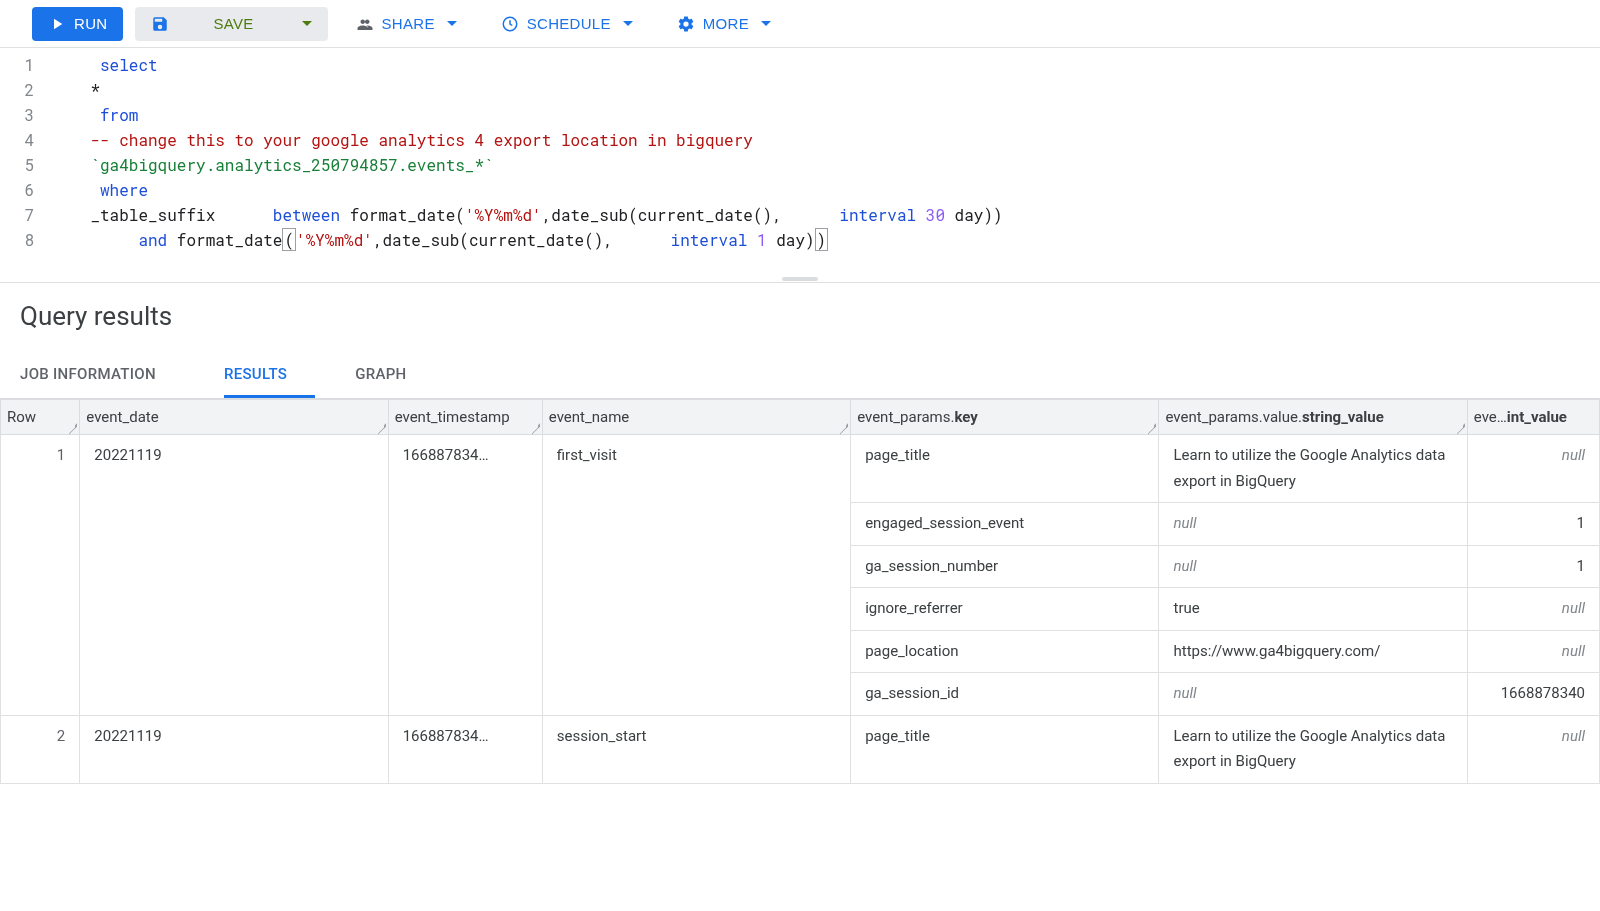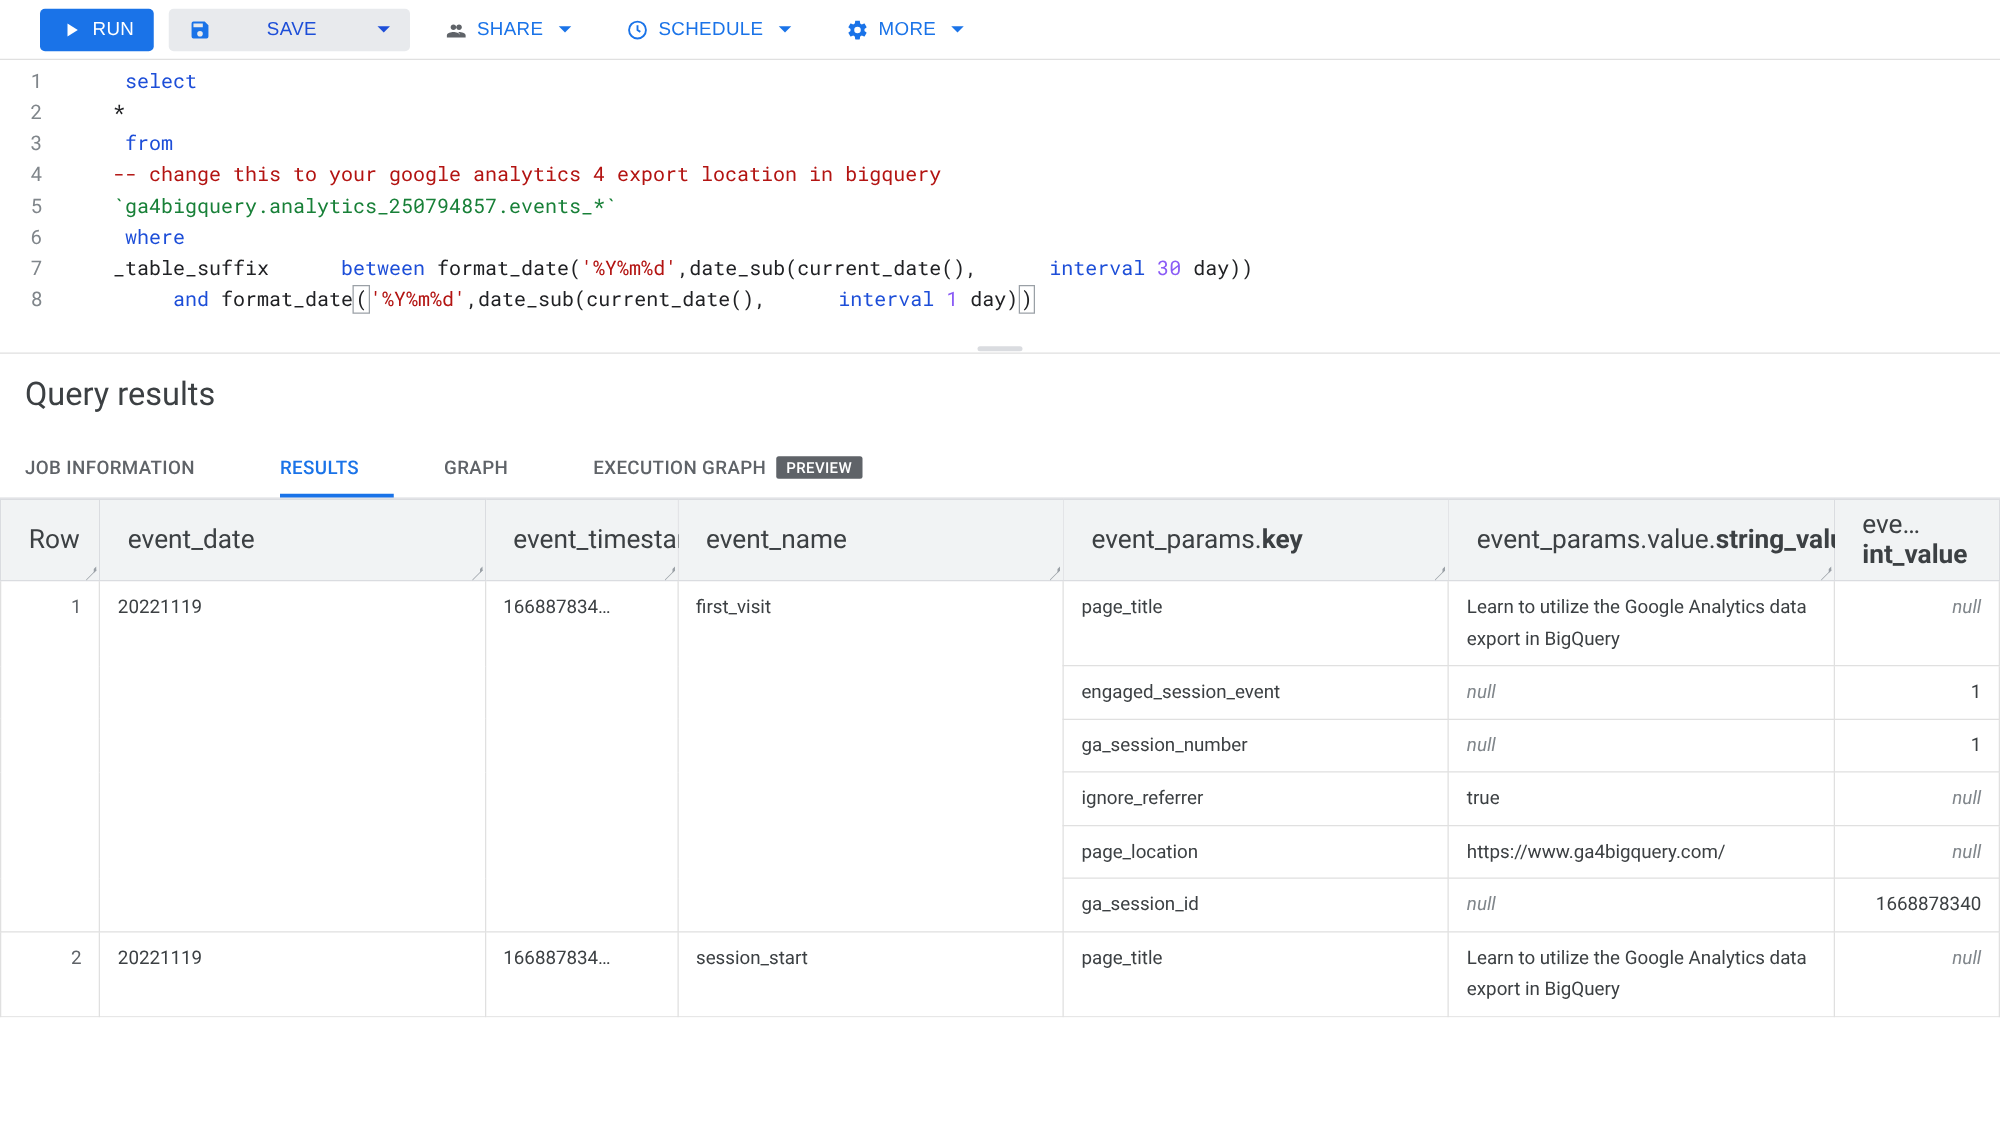--- a/index.html
+++ b/index.html
@@ -1,21 +1,21 @@
 <!DOCTYPE html>
 <html><head>
 <meta charset="utf-8">
 <style>
 * { box-sizing: border-box; margin: 0; padding: 0; }
 body { font-family: Roboto, Arial, sans-serif; font-size: 14px; color: #202124; background: #fff; }
 
 .toolbar { display: flex; align-items: center; gap: 12px; padding: 4px 32px 4px 32px; border-bottom: 1px solid #e0e0e0; height: 48px; }
 .btn { display: inline-flex; align-items: center; gap: 8px; padding: 8px 16px; border-radius: 4px; font-weight: 500; font-size: 15px; cursor: pointer; border: none; letter-spacing: 0.3px; }
 .btn-primary { background: #1a73e8; color: #fff; }
-.btn-secondary { background: #e8eaed; color: #1d4ed8; gap: 44px; }
+.btn-secondary { background: #e8eaed; color: #4d7c0f; gap: 44px; }
 .btn-text { background: transparent; color: #1a73e8; }
 .btn svg { width: 18px; height: 18px; }
 .chevron { width: 0; height: 0; border-left: 5px solid transparent; border-right: 5px solid transparent; border-top: 5px solid currentColor; margin-left: 4px; }
 
 .editor { display: flex; font-family: 'Roboto Mono', Menlo, monospace; font-size: 16px; line-height: 25px; padding: 4px 0 30px 0; border-bottom: 1px solid #e0e0e0; }
 .gutter { width: 52px; text-align: right; color: #80868b; padding-right: 14px; user-select: none; }
 .gutter div { padding: 0 4px; }
 .code { flex: 1; white-space: pre; }
 .kw { color: #1d4ed8; margin-left: 48px; }
 .str { color: #b31412; }
@@ -30,21 +30,21 @@
 
 .results-header { padding: 18px 20px 22px 20px; font-size: 26px; color: #3c4043; }
 
 .tabs { display: flex; gap: 0; padding: 0 20px; border-bottom: 1px solid #dadce0; }
 .tab { padding: 12px 28px 12px 0; margin-right: 40px; font-weight: 500; font-size: 15px; color: #5f6368; cursor: pointer; letter-spacing: 0.3px; border-bottom: 3px solid transparent; display: flex; align-items: center; gap: 8px; }
 .tab.active { color: #1a73e8; border-bottom-color: #1a73e8; }
 .badge { background: #5f6368; color: #fff; font-size: 12px; padding: 2px 8px; border-radius: 2px; letter-spacing: 0.3px; }
 
 .grid { width: 100%; overflow-x: auto; }
 .gridtable { border-collapse: collapse; width: 100%; table-layout: fixed; }
-.gridtable th { background: #f1f3f4; text-align: left; font-weight: 400; padding: 8px 22px; border: 1px solid #dadce0; position: relative; font-size: 21px; color: #3c4043; }
+.gridtable th { background: #f1f3f4; text-align: left; font-weight: 400; padding: 8px 6px; border: 1px solid #dadce0; position: relative; font-size: 15px; color: #3c4043; }
 .gridtable th .bold { font-weight: 700; margin-top: 11px; }
 .gridtable td { padding: 8px 14px; border: 1px solid #e0e0e0; vertical-align: top; font-size: 15px; color: #3c4043; line-height: 1.7; overflow: hidden; text-overflow: ellipsis; }
 .gridtable td.num-cell { text-align: right; }
 .gridtable td.row-num { text-align: right; color: #5f6368; }
 .null { color: #80868b; font-style: italic; }
 .resize-handle { position: absolute; right: 2px; bottom: 2px; width: 8px; height: 8px; }
 .resize-handle::after { content: ''; position: absolute; right: 0; bottom: 0; width: 6px; height: 6px; border-right: 2px solid #9aa0a6; border-bottom: 2px solid #9aa0a6; transform: skew(0deg, -45deg) scaleY(0.4) translateY(2px); }
 
 .col-row { width: 72px; }
 .col-date { width: 280px; }
@@ -119,24 +119,20 @@
 <div class="drag-handle">
     <div class="drag-handle-inner"></div>
   </div>
 
 <div class="results-header">Query results</div>
 
 <div class="tabs">
   <div class="tab">JOB INFORMATION</div>
   <div class="tab active">RESULTS</div>
   <div class="tab">GRAPH</div>
-  <div class="tab">
-    <span>EXECUTION GRAPH</span>
-    <span class="badge">PREVIEW</span>
-  </div>
 </div>
 
 <div class="grid">
 <table class="gridtable">
   <colgroup>
     <col class="col-row">
         <col class="col-date">
         <col class="col-ts">
         <col class="col-name">
         <col class="col-key">

